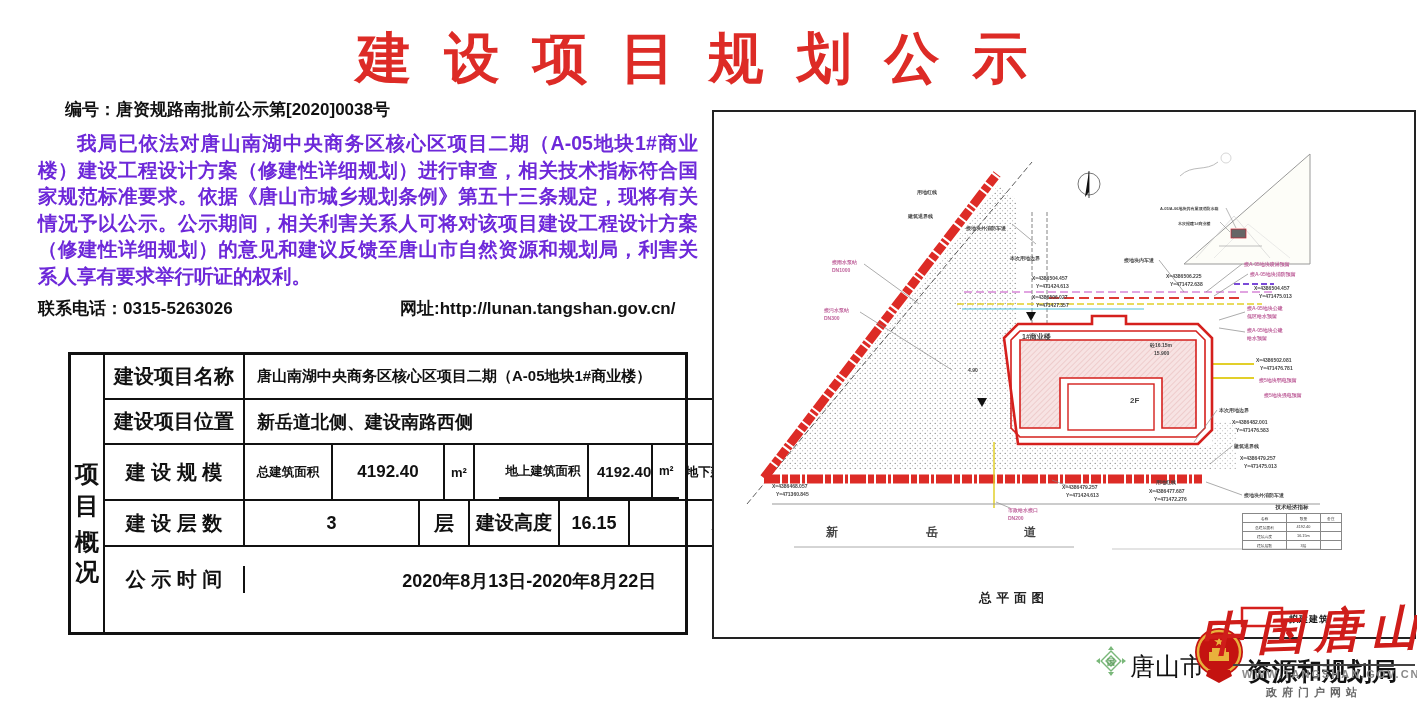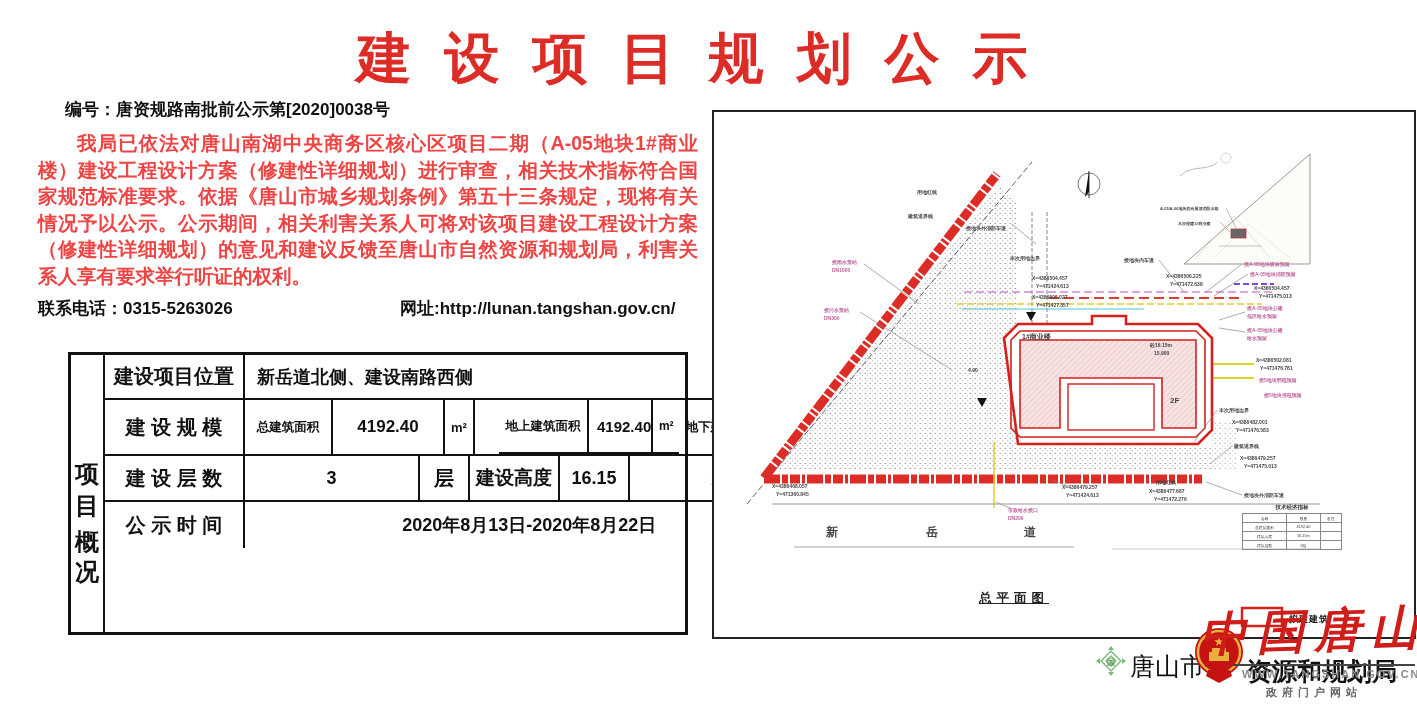--- a/index.html
+++ b/index.html
@@ -4,33 +4,33 @@
 <style>
   html,body{margin:0;padding:0;background:#fff;}
   body{font-family:"Liberation Sans","DejaVu Sans",sans-serif;}
   #page{position:relative;width:1417px;height:709px;background:#fff;overflow:hidden;}
 
   
   .main-title{position:absolute;top:22px;left:0;width:100%;text-align:center;
     color:#dd2b26;font-size:55px;font-weight:bold;letter-spacing:33px;white-space:nowrap;}
   .doc-no{position:absolute;left:65px;top:98px;font-size:17px;font-weight:bold;color:#111;}
   .body-par{position:absolute;left:38px;top:130px;width:660px;font-size:19.5px;line-height:26.5px;
-    font-weight:bold;color:#ef4444;text-align:justify;text-indent:2em;}
+    font-weight:bold;color:#6d28d9;text-align:justify;text-indent:2em;}
   .contact{position:absolute;left:38px;top:297px;width:660px;font-size:17px;font-weight:bold;color:#111;}
   .contact .site{position:absolute;left:362px;top:0;font-weight:bold;}
 
   
   .info-table{position:absolute;left:68px;top:352px;width:620px;height:283px;
     border:3px solid #111;display:flex;color:#111;box-sizing:border-box;}
   .side-col{width:73px;border-right:2px solid #111;display:flex;align-items:center;justify-content:center;}
   .side-col .v{writing-mode:vertical-rl;font-size:24px;font-weight:bold;letter-spacing:32px;
     text-orientation:upright;margin-top:30px;}
   .rows{flex:1;display:flex;flex-direction:column;}
   .trow{display:flex;border-bottom:2px solid #111;box-sizing:border-box;}
-  .trow:last-child{border-bottom:none;}
+  .trow:last-child{border-bottom:none;align-items:flex-end;}
   .lab{width:140px;border-right:2px solid #111;display:flex;align-items:center;justify-content:center;
     font-size:20px;font-weight:bold;box-sizing:border-box;text-align:center;}
   .val{flex:1;display:flex;align-items:center;padding-left:12px;font-size:18px;font-weight:bold;box-sizing:border-box;}
   .cell{display:flex;align-items:center;justify-content:center;box-sizing:border-box;border-right:2px solid #111;
     font-weight:bold;}
   .cell.last{border-right:none;}
   .h45{height:45px;} .h56{height:56px;} .h46{height:46px;}
   .small-val{font-size:15px;}
   .sub-split{flex:1;display:flex;flex-direction:row;padding-left:24px;}
   .sub-row{flex:1;display:flex;border-bottom:2px solid #111;}
@@ -38,21 +38,21 @@
   .tiny{font-size:12.5px;}
 
   
   .plan-box{position:absolute;left:712px;top:110px;width:700px;height:525px;border:2px solid #222;
     background:#fff;box-sizing:content-box;}
   .plan-inner{position:relative;width:700px;height:525px;}
   .plan-inner svg{position:absolute;left:0;top:0;}
   .anno{position:absolute;font-size:5px;line-height:1.15;white-space:nowrap;font-weight:bold;
     transform-origin:0 0;color:#444;}
   .plan-caption{position:absolute;left:210px;top:478px;width:180px;text-align:center;
-    font-size:12.5px;letter-spacing:5px;color:#222;font-weight:bold;text-decoration:underline;}
+    font-size:12.5px;letter-spacing:5px;color:#222;font-weight:bold;}
   .legend-label{position:absolute;left:575px;top:501px;font-size:9px;font-weight:bold;color:#111;letter-spacing:1px;}
   #indicator-box{position:absolute;left:528px;top:392px;width:100px;}
   #indicator-box .t{text-align:center;font-size:5.5px;color:#333;margin-bottom:2px;font-weight:bold;}
   #ind-table{width:100%;border-collapse:collapse;}
   #ind-table td{border:0.5px solid #888;font-size:3.8px;color:#333;padding:1px 1px;text-align:center;height:6px;}
 
   
   .footer-bureau{position:absolute;left:1130px;top:650px;font-size:25px;font-weight:normal;color:#111;white-space:nowrap;}
   .footer-bureau2{position:absolute;left:1247px;top:655px;font-size:25px;font-weight:bold;color:#111;white-space:nowrap;}
   .seal{position:absolute;left:1095px;top:645px;}
@@ -74,20 +74,24 @@
   <div class="contact">
     <span>联系电话：</span><span>0315-5263026</span>
     <span class="site"><span>网址:</span><span>http://lunan.tangshan.gov.cn/</span></span>
   </div>
 
   <div class="info-table">
     <div class="side-col">
       <div class="v">项目概况</div>
     </div>
     <div class="rows">
+      <div class="trow h45">
+        <div class="lab">建设项目名称</div>
+        <div class="val small-val">唐山南湖中央商务区核心区项目二期（A-05地块1#商业楼）</div>
+      </div>
       <div class="trow h45">
         <div class="lab">建设项目位置</div>
         <div class="val">新岳道北侧、建设南路西侧</div>
       </div>
       <div class="trow h56">
         <div class="lab">建 设 规 模</div>
         <div class="cell tiny" style="width:88px;">总建筑面积</div>
         <div class="cell" style="width:112px;font-size:17px;">4192.40</div>
         <div class="cell" style="width:30px;font-size:13px;">m²</div>
         <div class="sub-split">
@@ -240,21 +244,21 @@
           <div class="anno" style="left: 58px; top: 372px;">X=4386468.057</div>
           <div class="anno" style="left: 62px; top: 380px;">Y=471360.845</div>
           <div class="anno" style="left: 348px; top: 373px;">X=4386479.257</div>
           <div class="anno" style="left: 352px; top: 381px;">Y=471424.613</div>
           <div class="anno" style="left: 294px; top: 396px; color: rgb(192, 101, 157);">市政给水接口</div>
           <div class="anno" style="left: 294px; top: 404px; color: rgb(192, 101, 157);">DN200</div>
           <div class="anno" style="left: 254px; top: 256px;">4.90</div>
           <div class="anno" style="left: 308px; top: 221px; font-size: 7px;">1#商业楼</div>
           <div class="anno" style="left: 436px; top: 231px;">砼16.15m</div>
           <div class="anno" style="left: 440px; top: 239px;">15.900</div>
-          <div class="anno" style="left: 416px; top: 284px; font-size: 8px; margin-left: 40px;">2F</div>
+          <div class="anno" style="left: 416px; top: 284px; font-size: 8px;">2F</div>
           <div class="anno" style="left: 446px; top: 95px; font-size: 4px;">A-05/A-06地块共有屋顶消防水箱</div>
           <div class="anno" style="left: 464px; top: 110px; font-size: 4px;">本次报建1#商业楼</div>
           <div class="anno" style="left: 112px; top: 414px; font-size: 12px;">新</div>
           <div class="anno" style="left: 212px; top: 414px; font-size: 12px;">岳</div>
           <div class="anno" style="left: 310px; top: 414px; font-size: 12px;">道</div>
         </div>
 
       <div class="plan-caption">总平面图</div>
       <div class="legend-label">拟建建筑</div>
 

